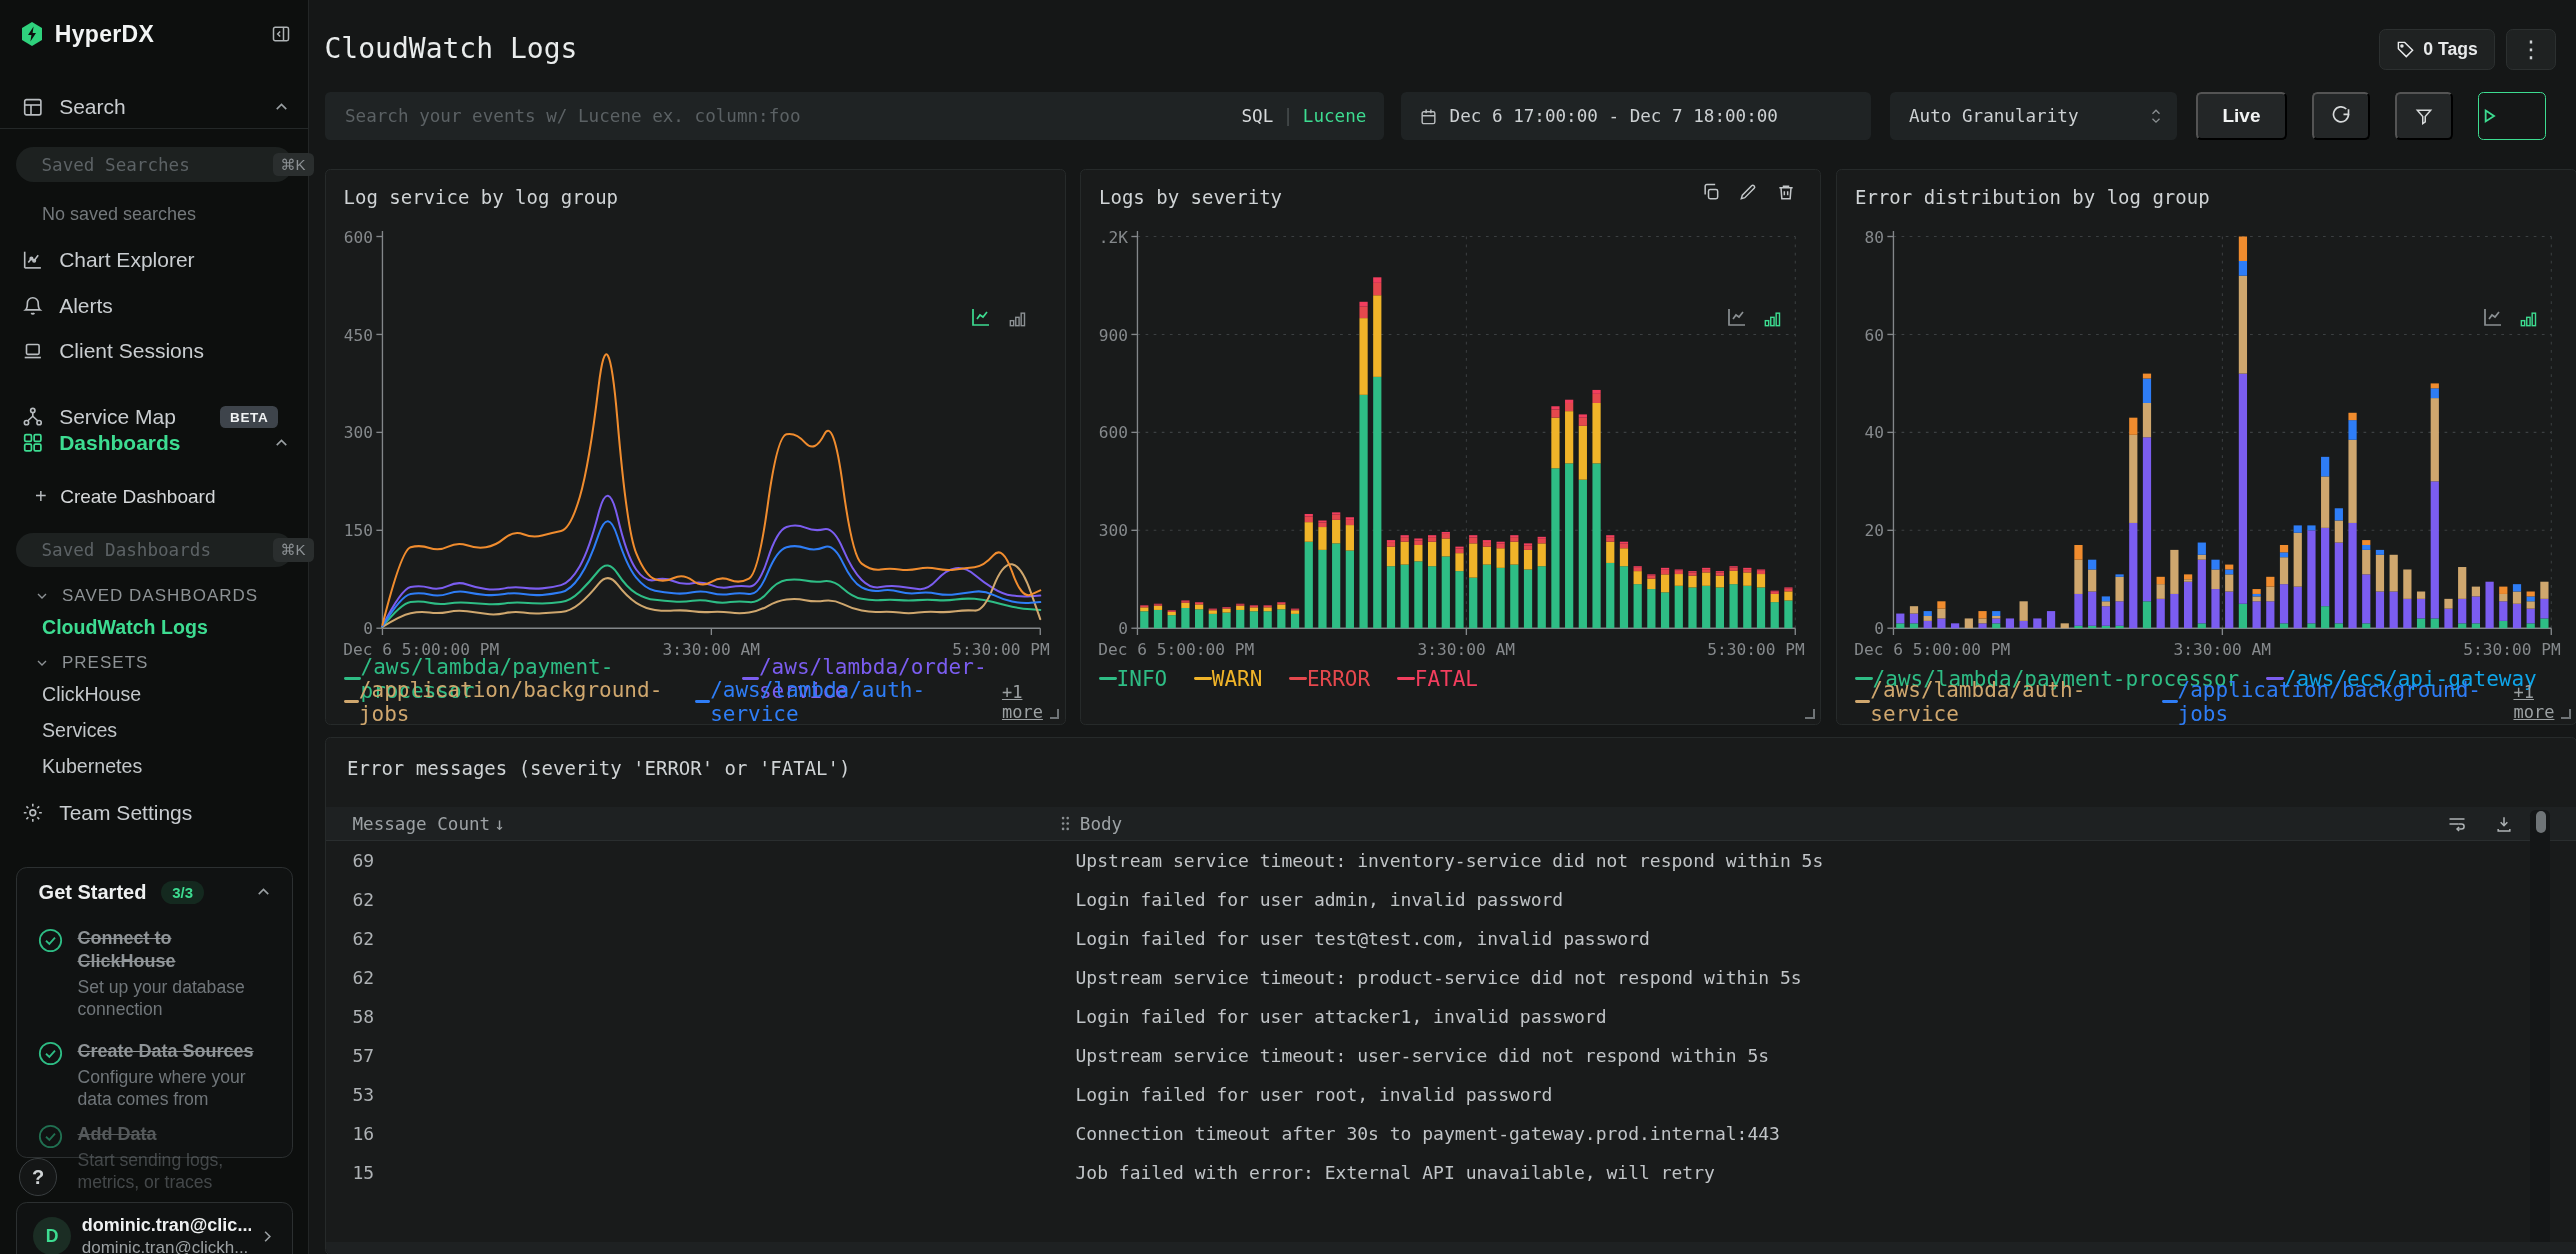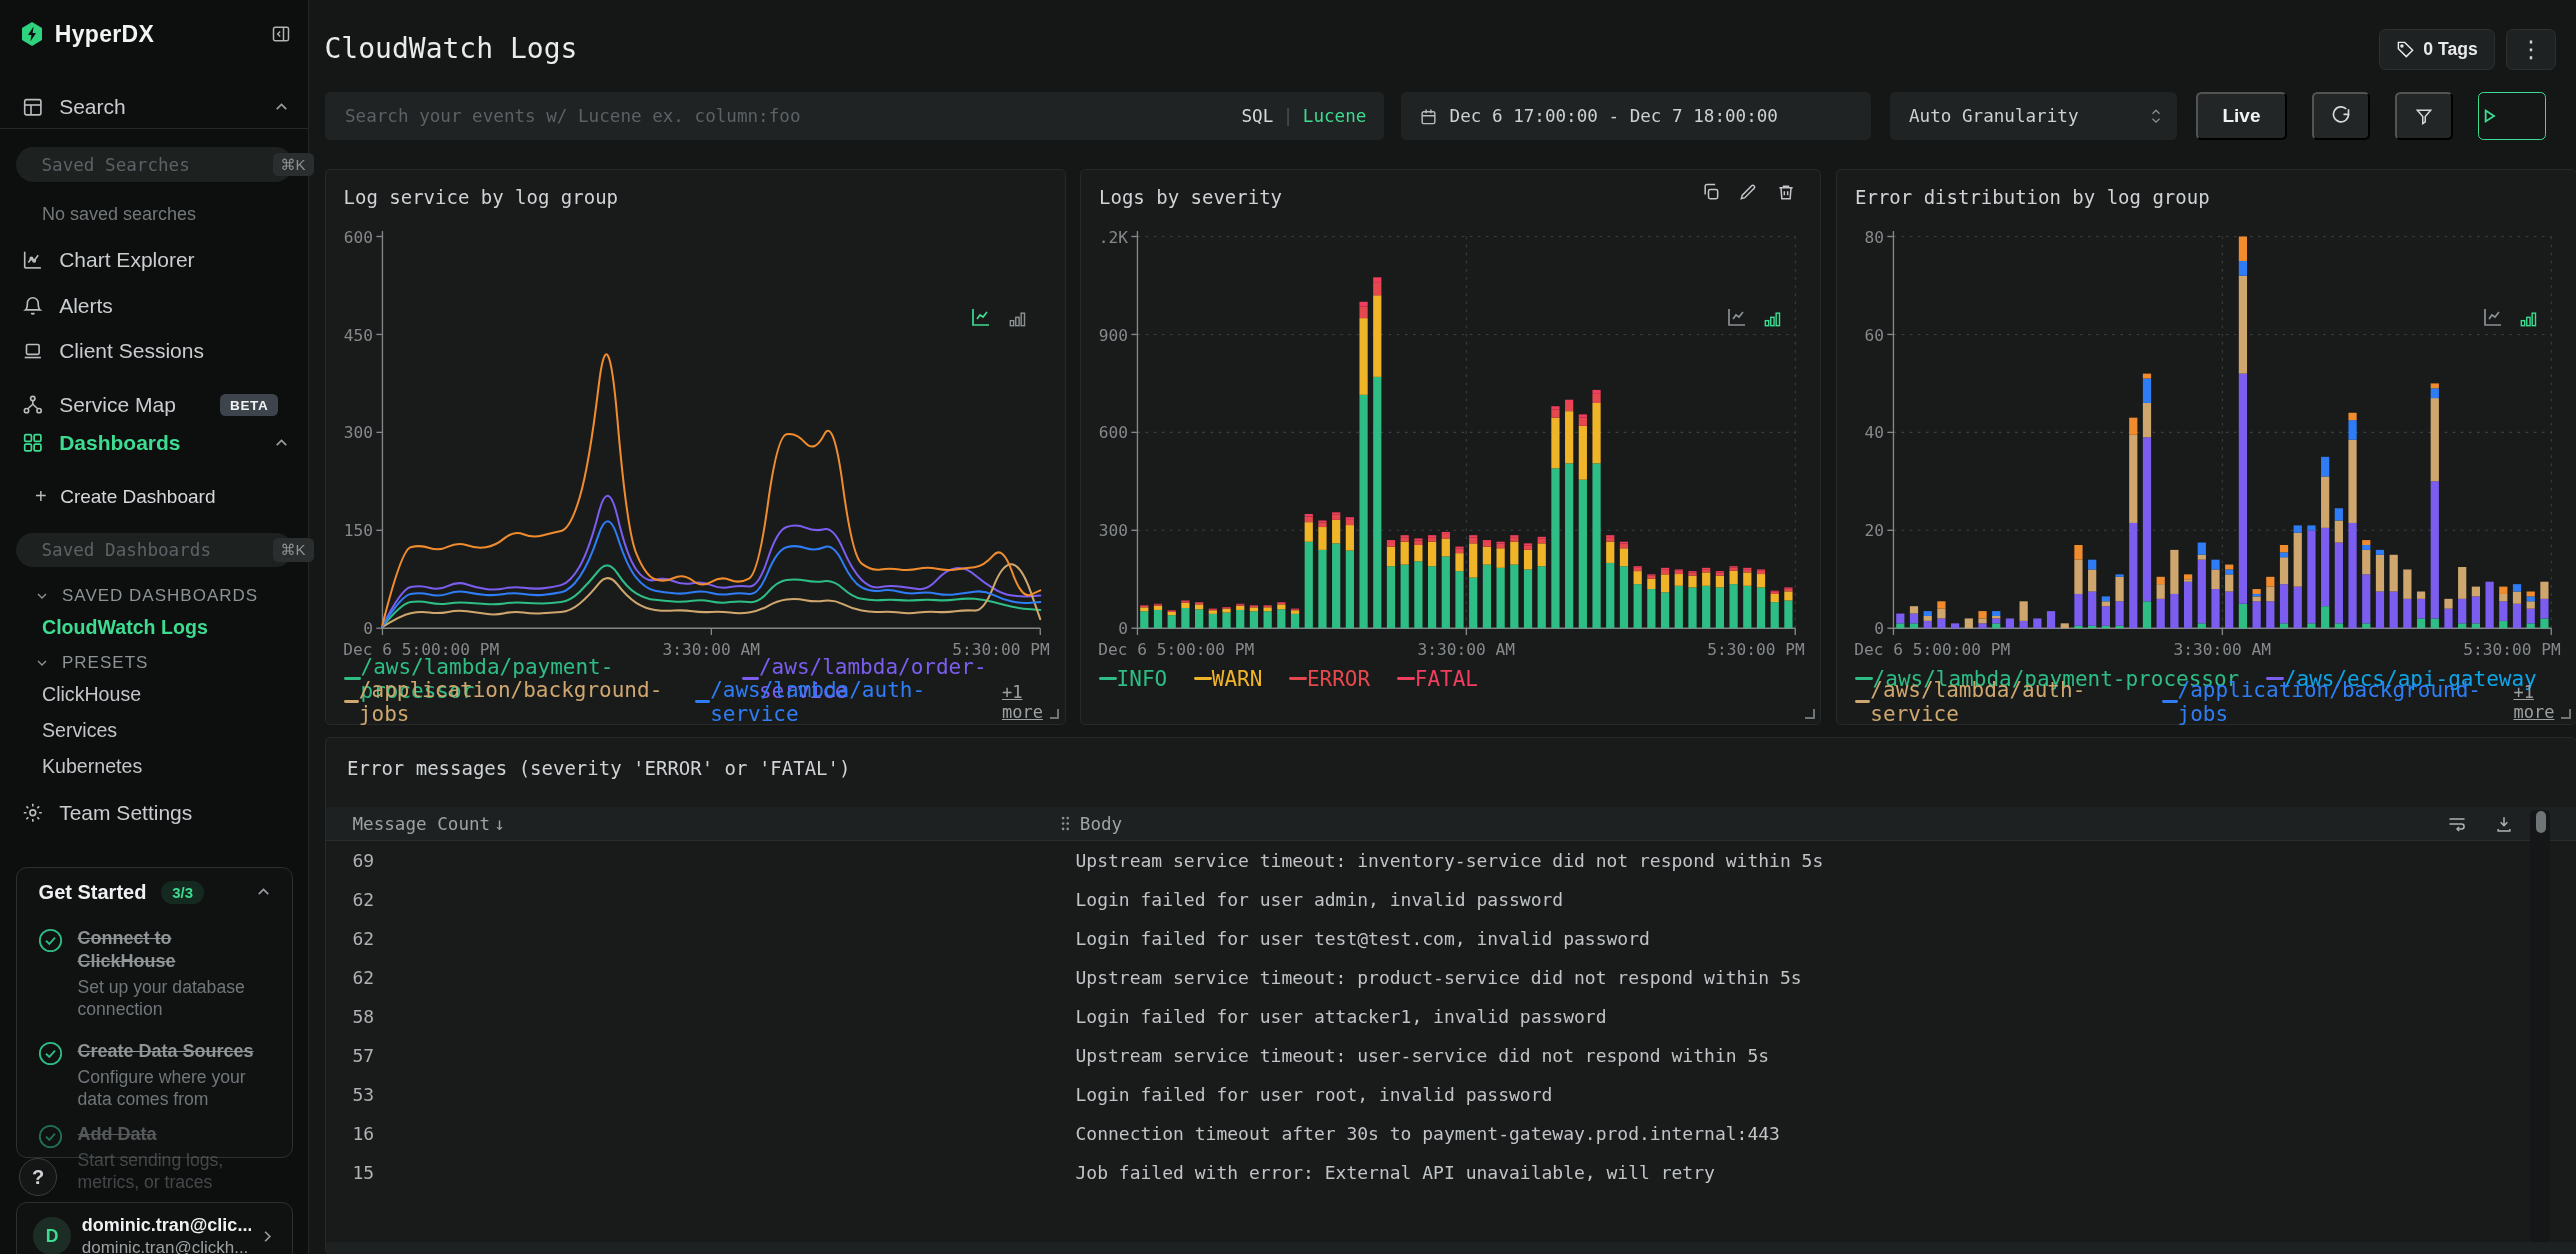--- a/index.html
+++ b/index.html
@@ -185,21 +185,21 @@
     </div>
     <div class="side-row" style="top:332px;">
       <span class="s-icon">
           <svg width="21.6" height="21.6" viewBox="0 0 24 24" fill="none" stroke="currentColor" stroke-width="1.8">
             <rect x="5" y="5" width="14" height="11" rx="1.5"></rect>
             <path d="M3 19.5h18"></path>
           </svg>
         </span>
       <span class="s-label">Client Sessions</span>
     </div>
-    <div class="side-row" style="top:386px;">
+    <div class="side-row" style="top:398px;">
       <span class="s-icon">
           <svg width="21.6" height="21.6" viewBox="0 0 24 24" fill="none" stroke="currentColor" stroke-width="1.8">
             <circle cx="12" cy="5" r="2.4"></circle>
             <circle cx="5" cy="18.5" r="2.4"></circle>
             <circle cx="19" cy="18.5" r="2.4"></circle>
             <path d="M12 7.4v4M12 11.4l-5.5 5M12 11.4l5.5 5"></path>
           </svg>
         </span>
       <span class="s-label">Service Map</span>
       <span class="beta-badge">BETA</span>

